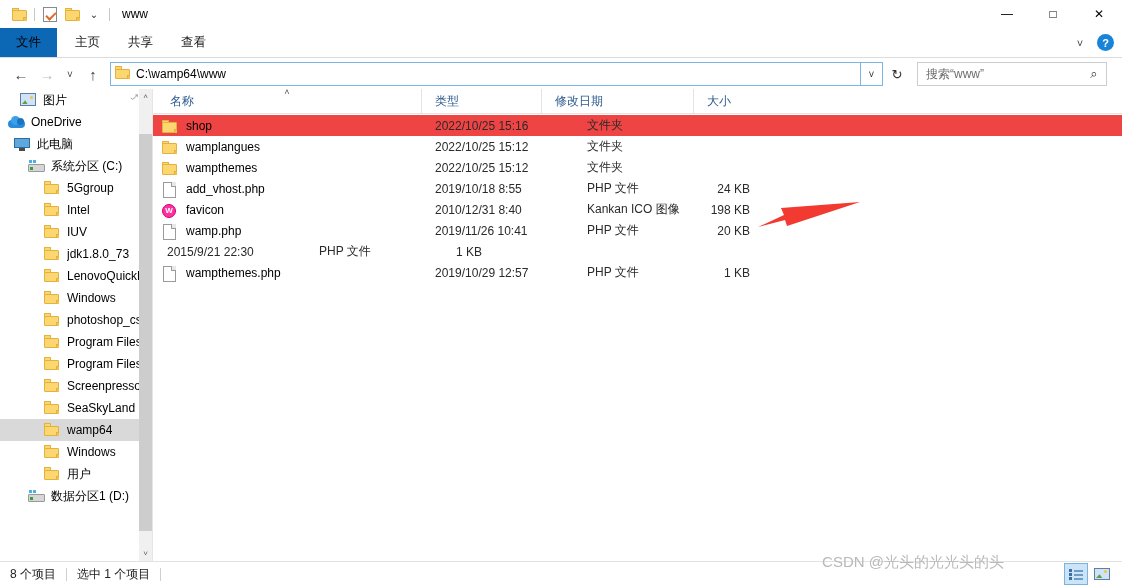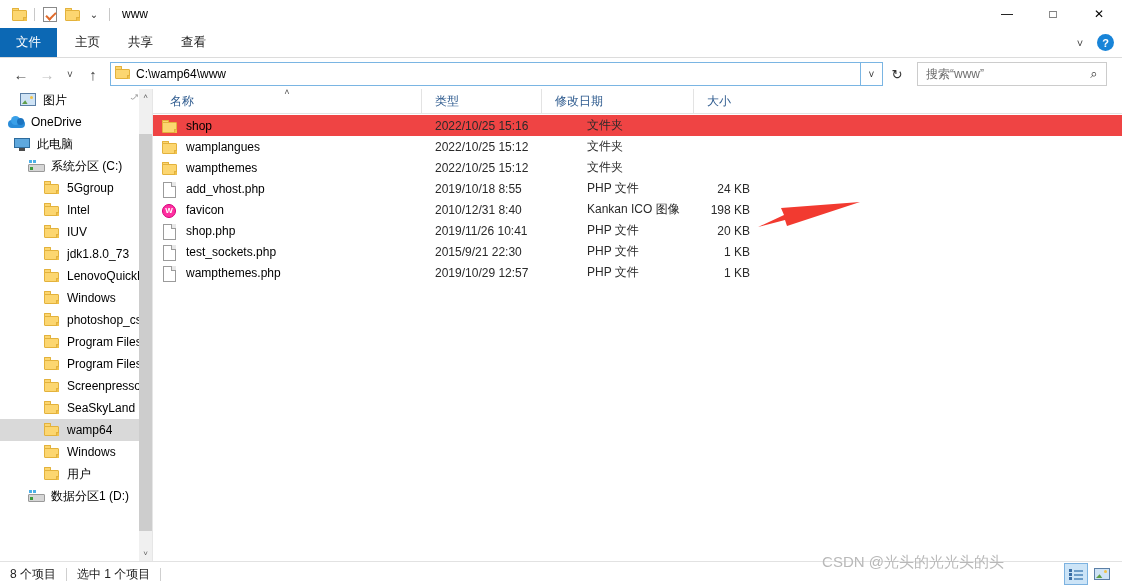--- a/index.html
+++ b/index.html
@@ -51,21 +51,21 @@
   
   .ribbon {
     position:absolute; left:0; top:28px; width:1122px; height:30px;
     background:#ffffff; border-bottom:1px solid #dcdcdc;
     display:flex; align-items:stretch;
   }
   .rtab {
     height:29px; display:flex; align-items:center; justify-content:center;
     font-size:12.5px; color:#1a1a1a; padding:0 14px; cursor:default;
   }
-  .rtab.file { background:#0c68b4; color:#ffffff; padding:0 16px; margin-right:4px; }
+  .rtab.file { background:#0c68b4; color:#000000; padding:0 16px; margin-right:4px; }
   .ribbon-right { margin-left:auto; display:flex; align-items:center; padding-right:8px; gap:6px; }
   .chev-min { font-size:11px; color:#444; width:22px; text-align:center; }
   .help-ico {
     width:17px; height:17px; border-radius:50%;
     background:#1884d8; color:#fff; font-size:11px; font-weight:bold;
     display:flex; align-items:center; justify-content:center;
   }
 
   
   .addrrow {
@@ -631,36 +631,27 @@
             <div class="cell c-size">198 KB</div>
           </div>
           <div class="frow">
             <div class="cell c-name">
               <span class="ico-slot">
                 <span class="file-ico" style="position:absolute;left:1px;top:1px;">
                   <span class="pg"></span>
                   <span class="cor"></span>
                 </span>
               </span>
-              <span class="nm">shop.php</span>
+              <span class="nm">wamp.php</span>
             </div>
             <div class="cell c-date">2019/11/26 10:41</div>
             <div class="cell c-type">PHP 文件</div>
             <div class="cell c-size">20 KB</div>
           </div>
           <div class="frow">
-            <div class="cell c-name">
-              <span class="ico-slot">
-                <span class="file-ico" style="position:absolute;left:1px;top:1px;">
-                  <span class="pg"></span>
-                  <span class="cor"></span>
-                </span>
-              </span>
-              <span class="nm">test_sockets.php</span>
-            </div>
             <div class="cell c-date">2015/9/21 22:30</div>
             <div class="cell c-type">PHP 文件</div>
             <div class="cell c-size">1 KB</div>
           </div>
           <div class="frow">
             <div class="cell c-name">
               <span class="ico-slot">
                 <span class="file-ico" style="position:absolute;left:1px;top:1px;">
                   <span class="pg"></span>
                   <span class="cor"></span>

